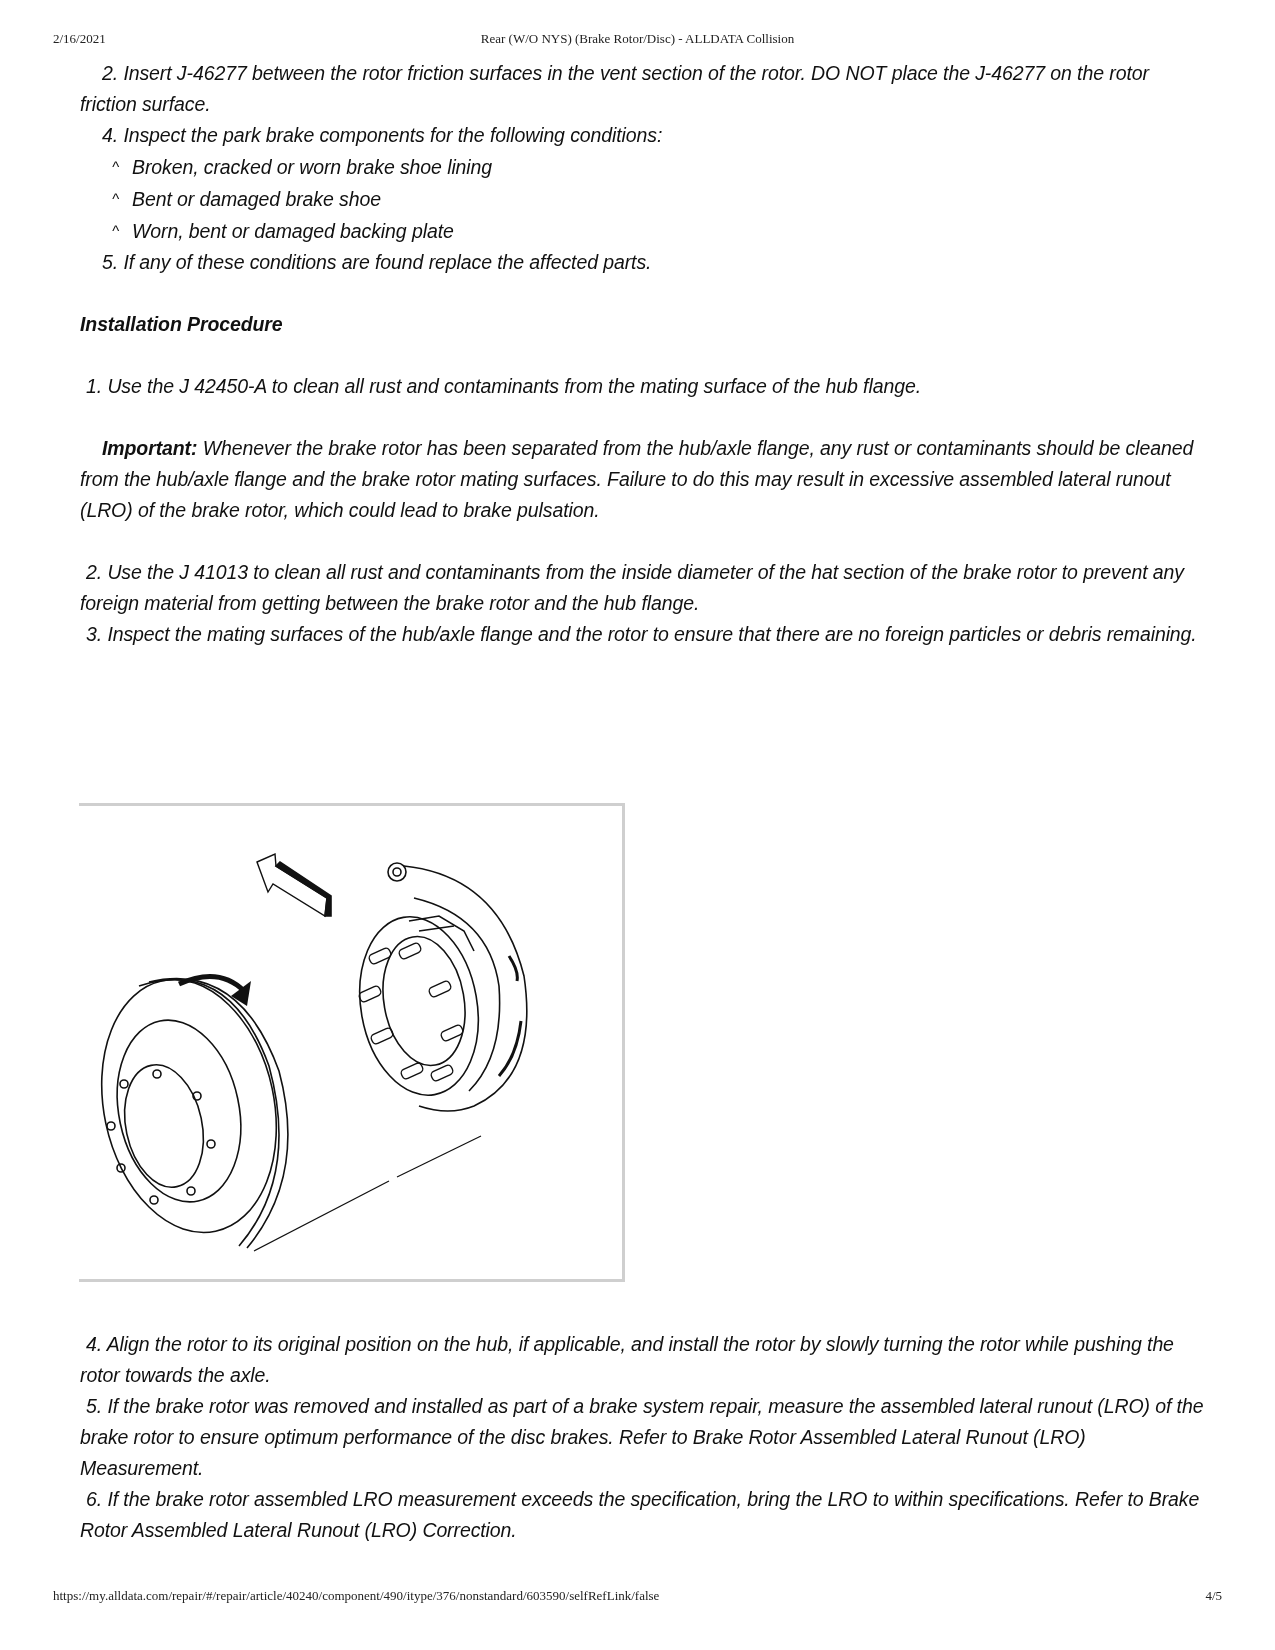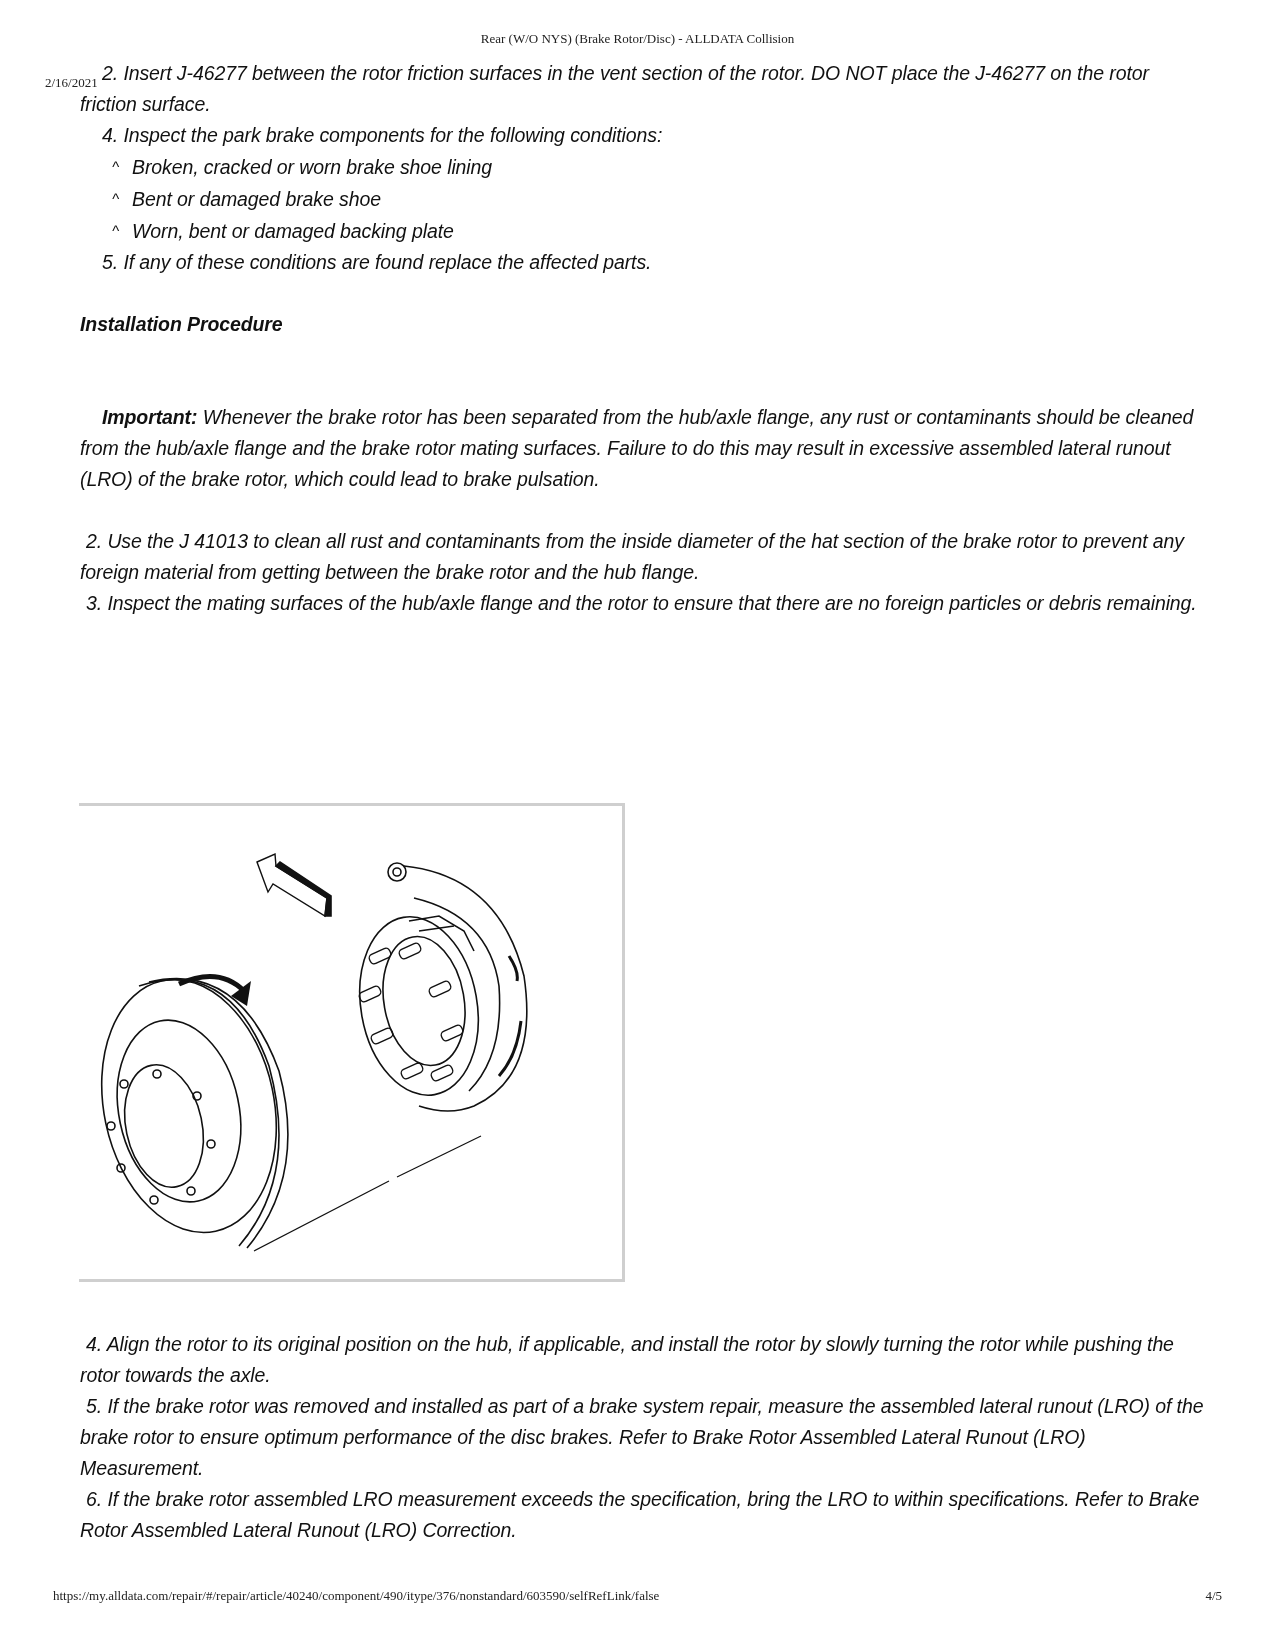--- a/index.html
+++ b/index.html
@@ -6,21 +6,21 @@
     body {
       width: 1275px; height: 1650px; position: relative; overflow: hidden;
       font-family: "Liberation Sans", sans-serif; color: #111;
     }
     .print-header, .print-footer {
       position: absolute; left: 0; right: 0;
       font-family: "Liberation Serif", serif; font-size: 13px; color: #222;
     }
     .print-header { top: 31px; height: 20px; }
     .print-footer { top: 1588px; height: 20px; }
-    .hdr-date { position: absolute; left: 45px; margin-top: 44px; }
+    .hdr-date { position: absolute; left: 53px; }
     .hdr-title { position: absolute; left: 0; right: 0; text-align: center; }
     .ftr-url { position: absolute; left: 53px; }
     .ftr-page { position: absolute; right: 53px; }
 
     .content {
       position: absolute; left: 80px; top: 58px; width: 1130px;
       font-size: 19.5px; line-height: 31px; letter-spacing: -0.1px; font-style: italic;
     }
     .content p { margin: 0; }
     .indent1 { padding-left: 22px; }
@@ -50,20 +50,21 @@
 <div class="content">
   <p class="indent1-hang">2. Insert J-46277 between the rotor friction surfaces in the vent section of the rotor. DO NOT place the J-46277 on the rotor friction surface.</p>
   <p class="indent1">4. Inspect the park brake components for the following conditions:</p>
   <p class="bullet"><span class="caret">^</span><span>Broken, cracked or worn brake shoe lining</span></p>
   <p class="bullet"><span class="caret">^</span><span>Bent or damaged brake shoe</span></p>
   <p class="bullet"><span class="caret">^</span><span>Worn, bent or damaged backing plate</span></p>
   <p class="indent1">5. If any of these conditions are found replace the affected parts.</p>
   <div class="gap1"></div>
   <p class="heading">Installation Procedure</p>
   <div class="gap1"></div>
+  <p class="step-sp">1. Use the J 42450-A to clean all rust and contaminants from the mating surface of the hub flange.</p>
   <div class="gap1"></div>
   <p class="indent1-hang"><span class="important-lbl">Important:</span><span> Whenever the brake rotor has been separated from the hub/axle flange, any rust or contaminants should be cleaned from the hub/axle flange and the brake rotor mating surfaces. Failure to do this may result in excessive assembled lateral runout (LRO) of the brake rotor, which could lead to brake pulsation.</span></p>
   <div class="gap1"></div>
   <p><span class="step-sp" style="padding-left:6px">2. Use the J 41013 to clean all rust and contaminants from the inside diameter of the hat section of the brake rotor to prevent any foreign material from getting between the brake rotor and the hub flange.</span></p>
   <p><span style="padding-left:6px">3. Inspect the mating surfaces of the hub/axle flange and the rotor to ensure that there are no foreign particles or debris remaining.</span></p>
 </div>
 
 <div class="figure">
   <svg width="543" height="473" viewBox="0 0 543 473" fill="none" stroke="#111" stroke-width="1.6">
 

